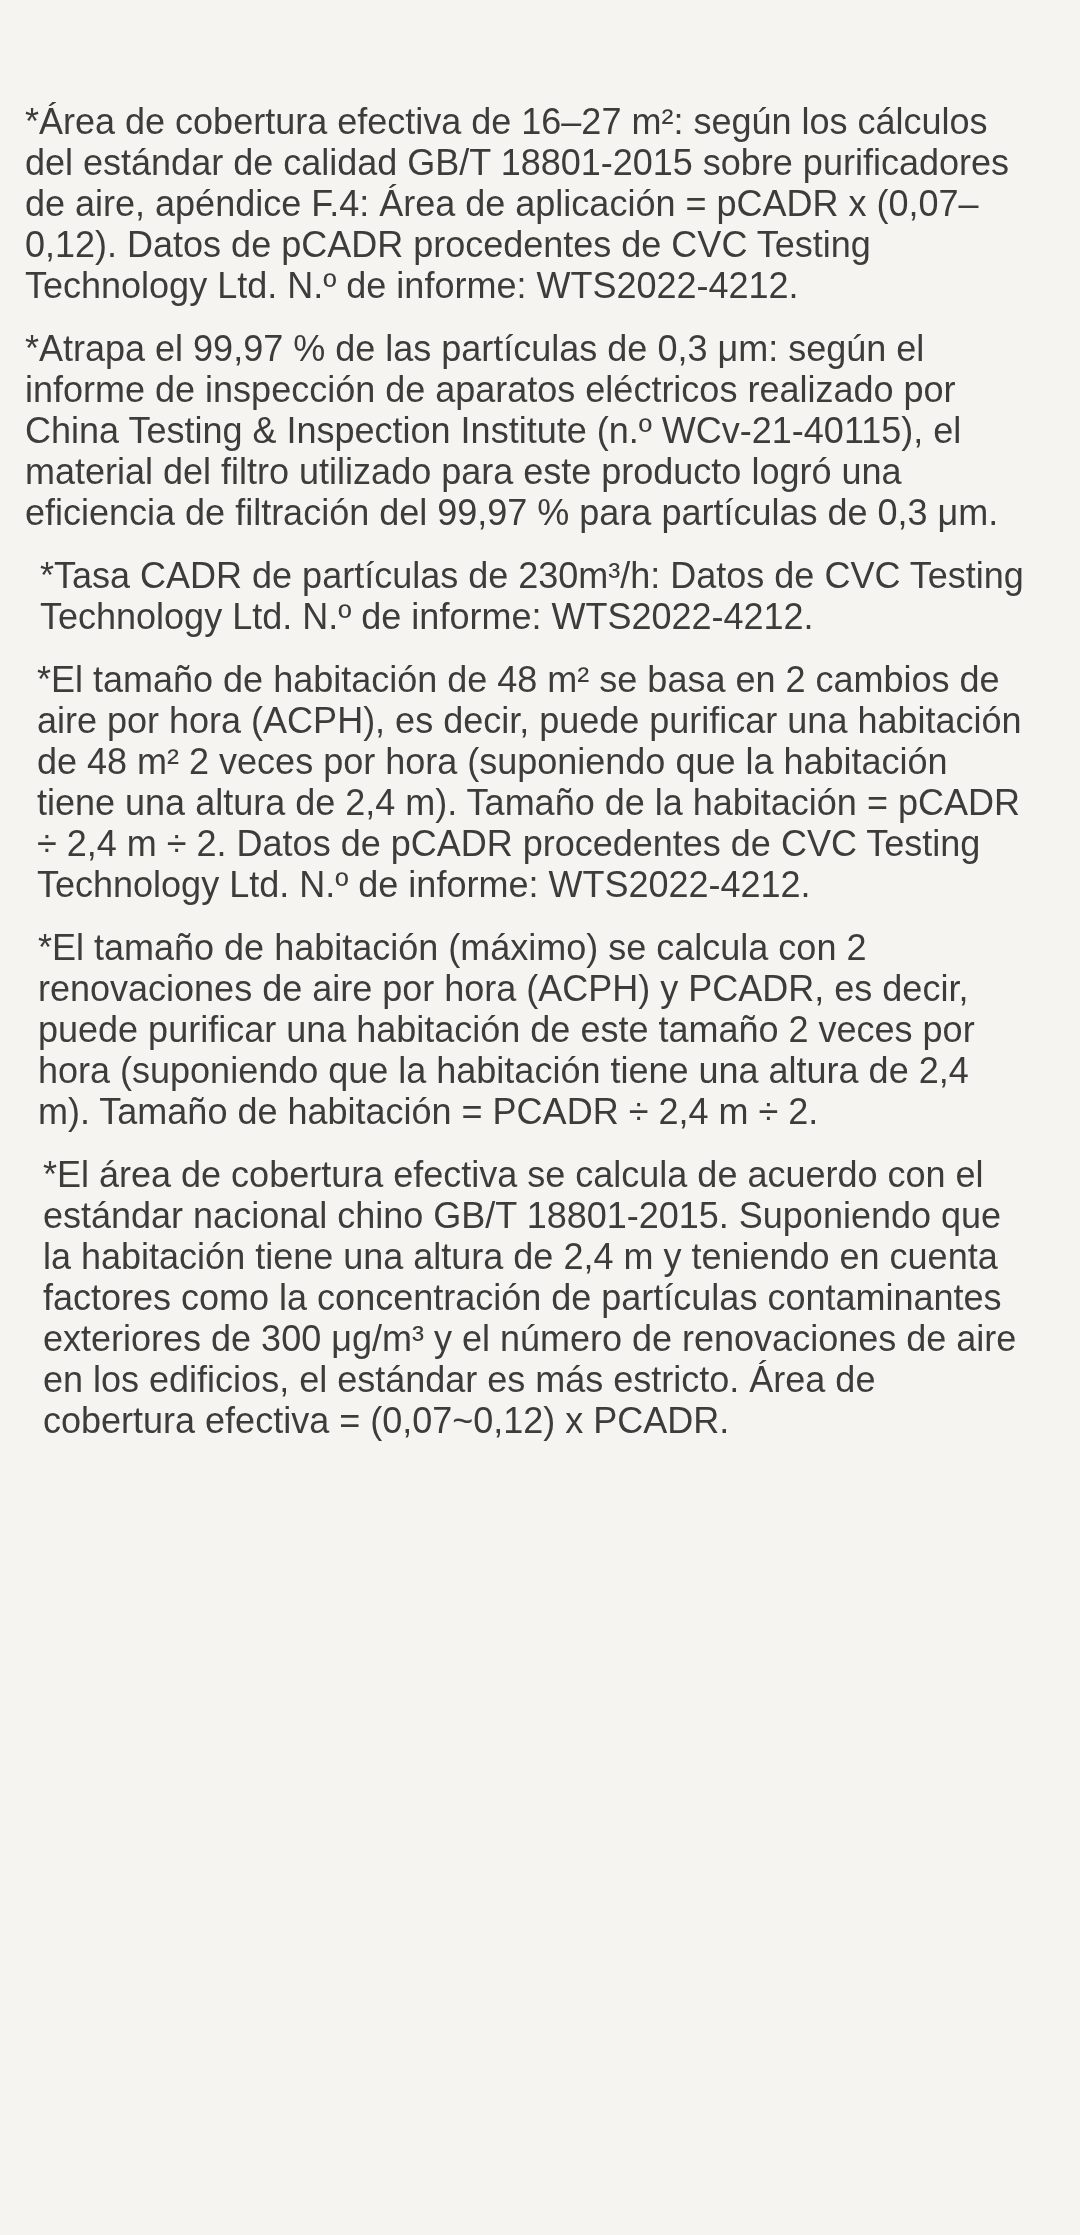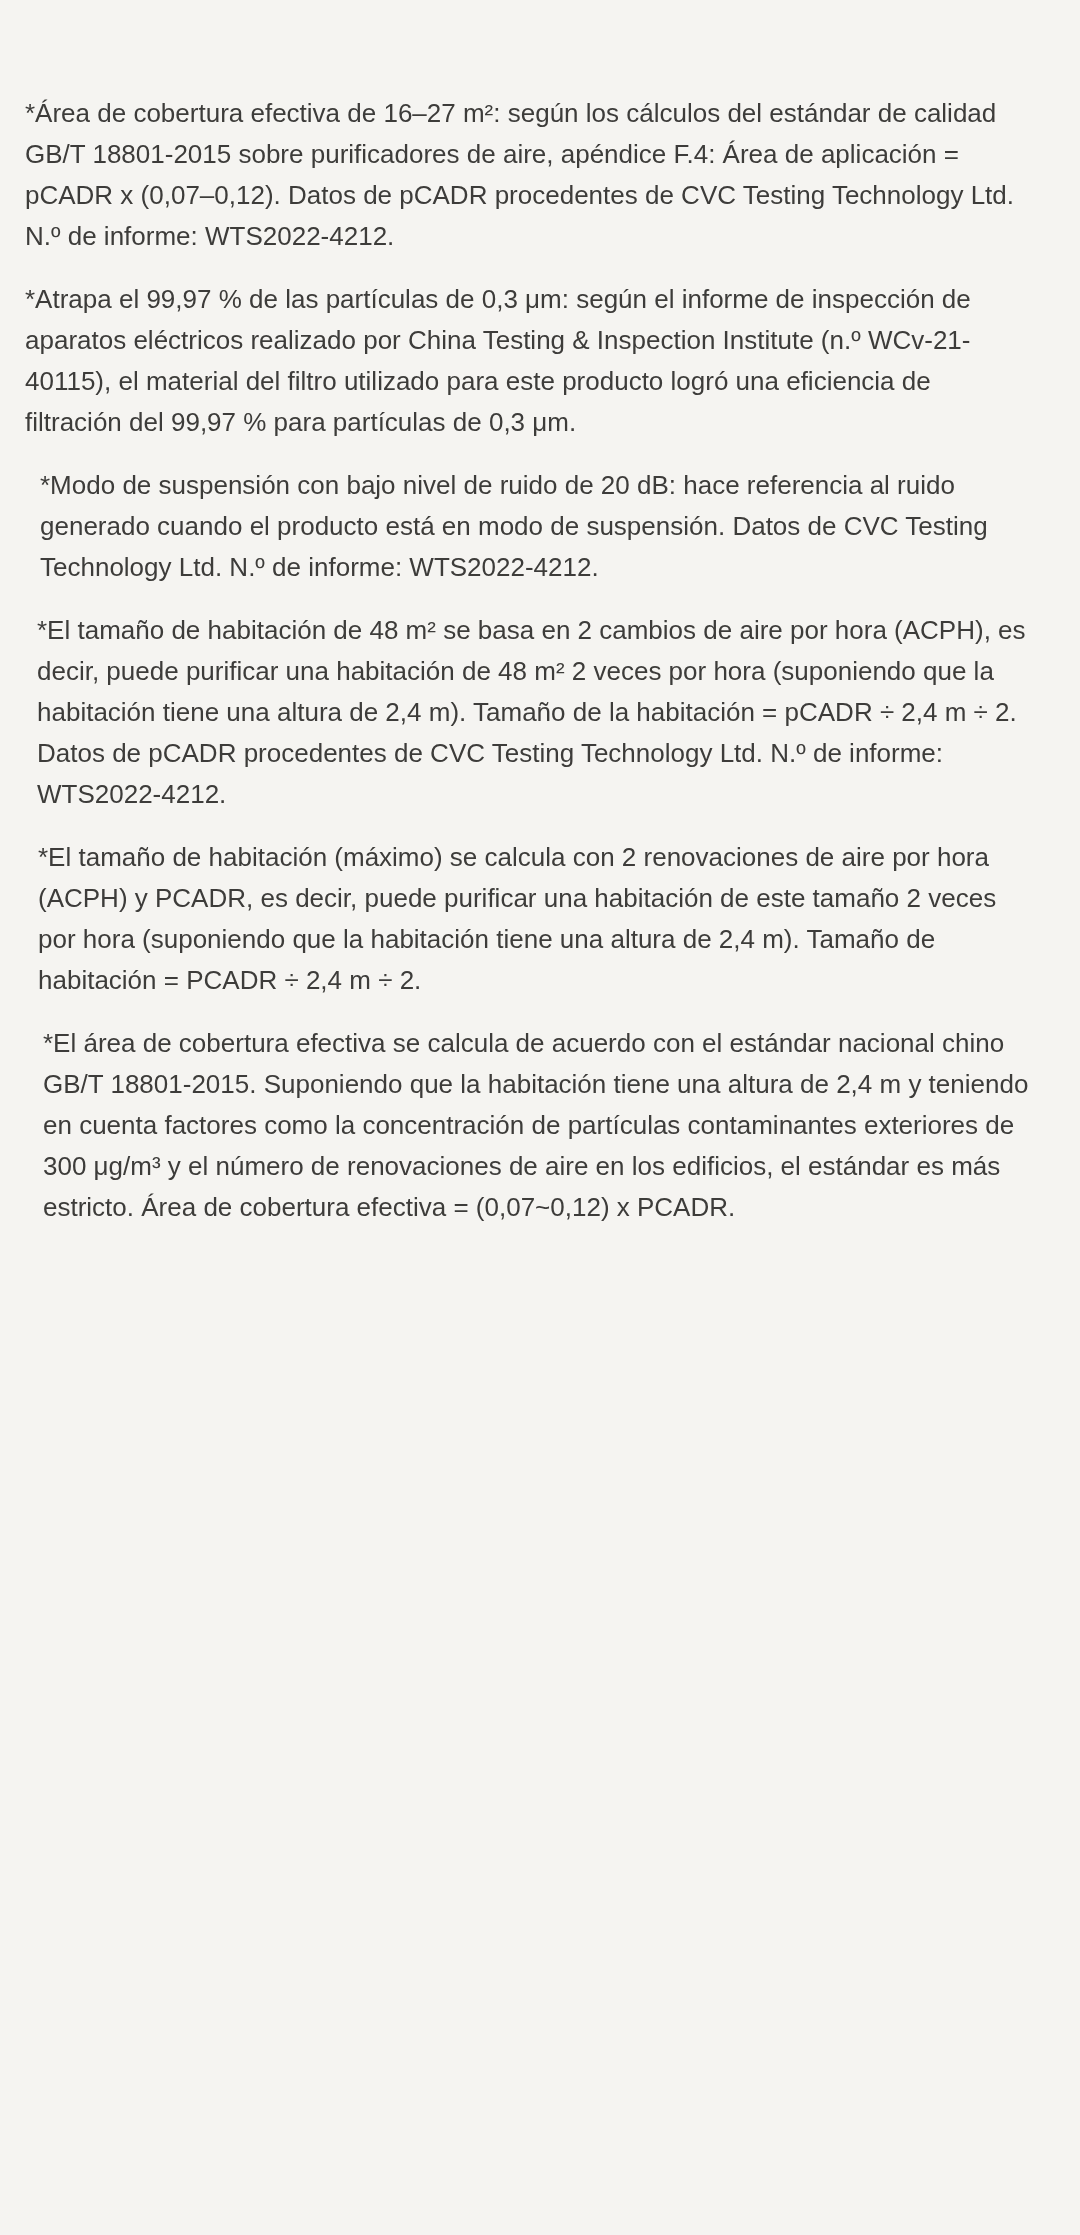--- a/index.html
+++ b/index.html
@@ -15,41 +15,41 @@
     background: #f5f4f1;
     overflow: hidden;
     font-family: "Liberation Sans", sans-serif;
     color: #3d3c3a;
     -webkit-font-smoothing: antialiased;
   }
   .disclaimers {
     padding: 93px 50px 0 25px;
   }
   .para {
-    font-size: 26px;
+    font-size: 36px;
     line-height: 41px;
     font-weight: 400;
     letter-spacing: 0;
-    margin: 0 0 22px 0;
+    margin: 8px 0 22px 0;
     text-align: left;
   }
   
   .para:nth-child(3) { padding-left: 15px; }
   .para:nth-child(4) { padding-left: 12px; }
   .para:nth-child(5) { padding-left: 13px; }
   .para:nth-child(6) { padding-left: 18px; margin-bottom: 30px; }
   .para:nth-child(7) { padding-left: 5px;  margin-top: 14px; margin-bottom: 30px; }
   .para:nth-child(8) { padding-left: 6px;  margin-top: 14px; }
   .para:nth-child(9) { padding-left: 3px; }
 </style>
 </head>
 <body>
 
 <div class="page">
   <main class="disclaimers">
     <p class="para">*Área de cobertura efectiva de 16–27 m²: según los cálculos del estándar de calidad GB/T 18801-2015 sobre purificadores de aire, apéndice F.4: Área de aplicación = pCADR x (0,07–0,12). Datos de pCADR procedentes de CVC Testing Technology Ltd. N.º de informe: WTS2022-4212.</p>
     <p class="para">*Atrapa el 99,97 % de las partículas de 0,3 μm: según el informe de inspección de aparatos eléctricos realizado por China Testing &amp; Inspection Institute (n.º WCv-21-40115), el material del filtro utilizado para este producto logró una eficiencia de filtración del 99,97 % para partículas de 0,3 μm.</p>
-    <p class="para">*Modo de suspensión con bajo nivel de ruido de 20 dB: hace referencia al ruido generado cuando el producto está en modo de suspensión. Datos de CVC Testing Technology Ltd. N.º de informe: WTS2022-4212.</p>
+    <p class="para">*Tasa CADR de partículas de 230m³/h: Datos de CVC Testing Technology Ltd. N.º de informe: WTS2022-4212.</p>
     <p class="para">*El tamaño de habitación de 48 m² se basa en 2 cambios de aire por hora (ACPH), es decir, puede purificar una habitación de 48 m² 2 veces por hora (suponiendo que la habitación tiene una altura de 2,4 m). Tamaño de la habitación = pCADR ÷ 2,4 m ÷ 2. Datos de pCADR procedentes de CVC Testing Technology Ltd. N.º de informe: WTS2022-4212.</p>
     <p class="para">*El tamaño de habitación (máximo) se calcula con 2 renovaciones de aire por hora (ACPH) y PCADR, es decir, puede purificar una habitación de este tamaño 2 veces por hora (suponiendo que la habitación tiene una altura de 2,4 m). Tamaño de habitación = PCADR ÷ 2,4 m ÷ 2.</p>
     <p class="para">*El área de cobertura efectiva se calcula de acuerdo con el estándar nacional chino GB/T 18801-2015. Suponiendo que la habitación tiene una altura de 2,4 m y teniendo en cuenta factores como la concentración de partículas contaminantes exteriores de 300 μg/m³ y el número de renovaciones de aire en los edificios, el estándar es más estricto. Área de cobertura efectiva = (0,07~0,12) x PCADR.</p>
   </main>
 </div>
 
 </body></html>

